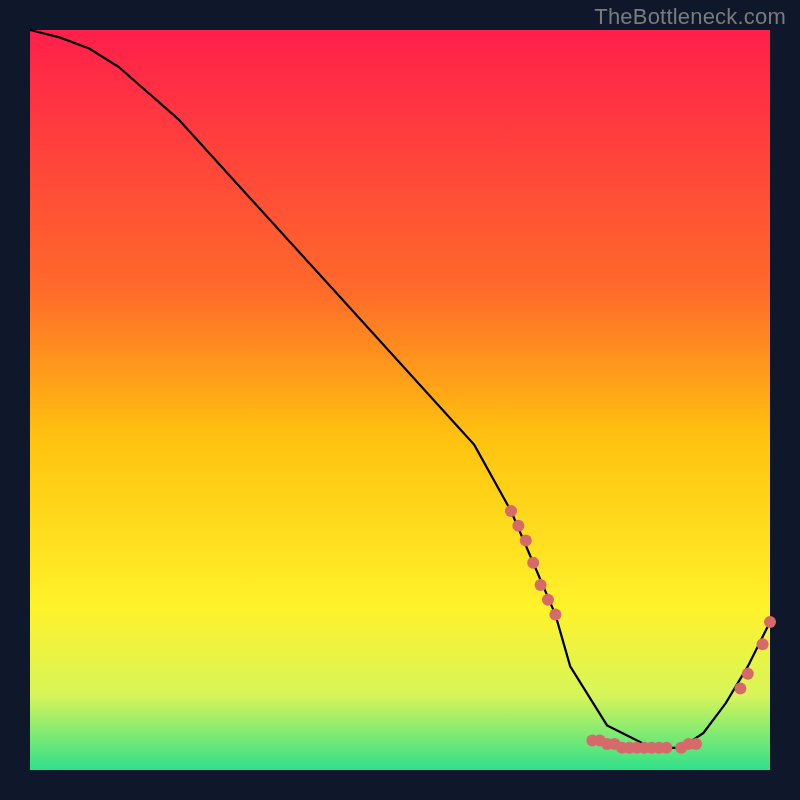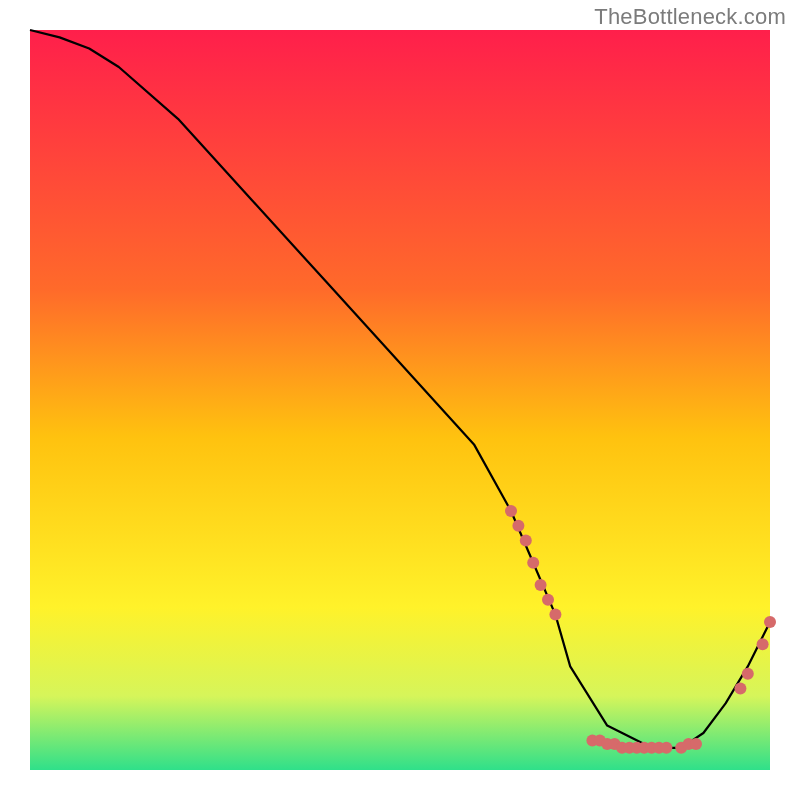--- a/index.html
+++ b/index.html
@@ -7,21 +7,21 @@
     padding: 0;
     width: 800px;
     height: 800px;
     background: #000;
     overflow: hidden;
   }
   .wrap {
     position: relative;
     width: 800px;
     height: 800px;
-    background: #ffffff;
+    background: #0f172a;
   }
   .attribution {
     position: absolute;
     top: 4px;
     right: 14px;
     font-family: Arial, Helvetica, sans-serif;
     font-size: 22px;
     color: #7b7b7b;
     letter-spacing: 0.2px;
   }

